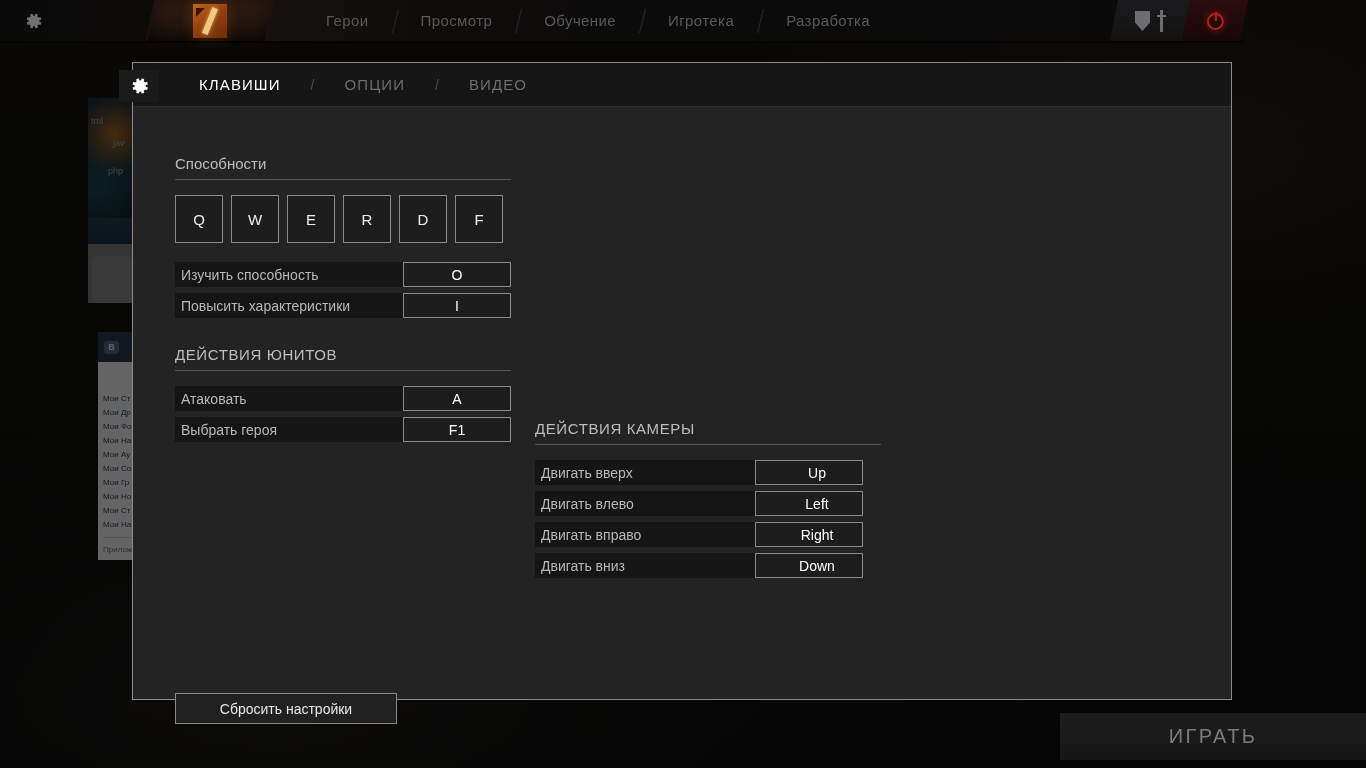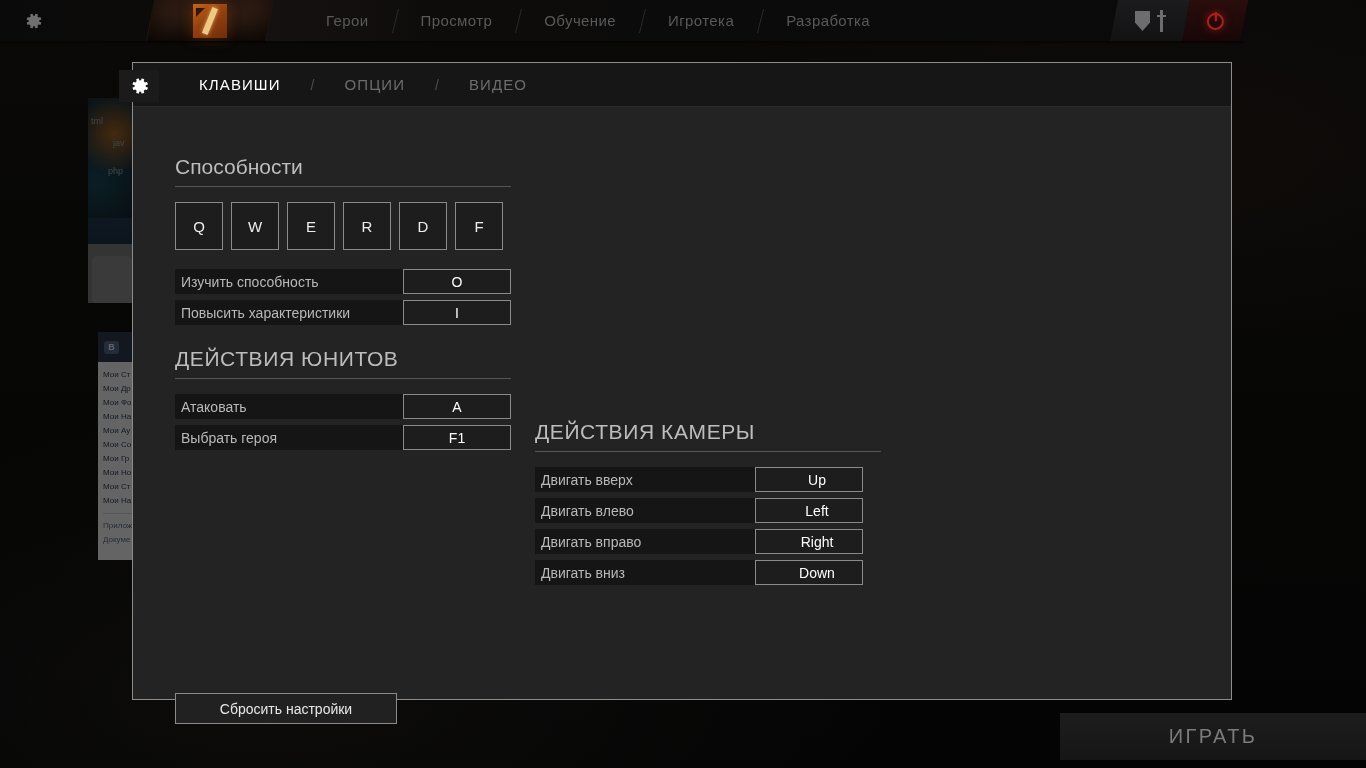--- a/index.html
+++ b/index.html
@@ -69,21 +69,21 @@
     height: 30px;
     background: #2a3a52;
     display: flex; align-items: center; padding-left: 6px;
   }
   #bg-vk .vk-logo {
     width: 15px; height: 13px; border-radius: 3px;
     background: #4a6a95; color: #e6ecf5;
     font-size: 9px; font-weight: bold;
     display: flex; align-items: center; justify-content: center;
   }
-  #bg-vk .vk-list { padding: 6px 5px 0 5px; }
+  #bg-vk .vk-list { padding: 6px 5px 0 5px; margin-top: 24px; }
   #bg-vk .vk-item {
     color: #2a3a52; font-size: 8px; line-height: 14px;
     white-space: nowrap; overflow: hidden;
   }
   #bg-vk .vk-sep {
     height: 1px; background: #c4cbd4; margin: 5px 0;
   }
   #bg-vk .vk-item.muted { color: #5a6a80; }
 
   
@@ -234,21 +234,21 @@
   .tab-sep { color: #4e4e50; font-size: 14px; padding: 0 26px; }
 
   #dialog-body { position: relative; height: 593px; }
 
   .col { position: absolute; }
   #col-left { left: 42px; top: 48px; width: 336px; }
   #col-camera { left: 402px; top: 313px; width: 346px; }
 
   .section-head {
     color: #bdbdbd;
-    font-size: 21px;
+    font-size: 15px;
     padding-bottom: 7px;
     border-bottom: 1px solid #565658;
     margin-bottom: 15px;
     white-space: nowrap;
   }
   .section-head.caps { letter-spacing: .6px; }
 
   .keygrid { display: flex; gap: 8px; margin-bottom: 19px; }
   .keycap {
     width: 48px; height: 48px;
@@ -423,21 +423,21 @@
 
         <div class="bindrow">
           <div class="bind-label">Изучить способность</div>
           <div class="bind-key">O</div>
         </div>
         <div class="bindrow">
           <div class="bind-label">Повысить характеристики</div>
           <div class="bind-key">I</div>
         </div>
 
-        <div class="section-head caps" style="margin-top:22px;">ДЕЙСТВИЯ ЮНИТОВ</div>
+        <div class="section-head caps" style="margin-top:28px;">ДЕЙСТВИЯ ЮНИТОВ</div>
 
         <div class="bindrow">
           <div class="bind-label">Атаковать</div>
           <div class="bind-key">A</div>
         </div>
         <div class="bindrow">
           <div class="bind-label">Выбрать героя</div>
           <div class="bind-key">F1</div>
         </div>
       </div>

